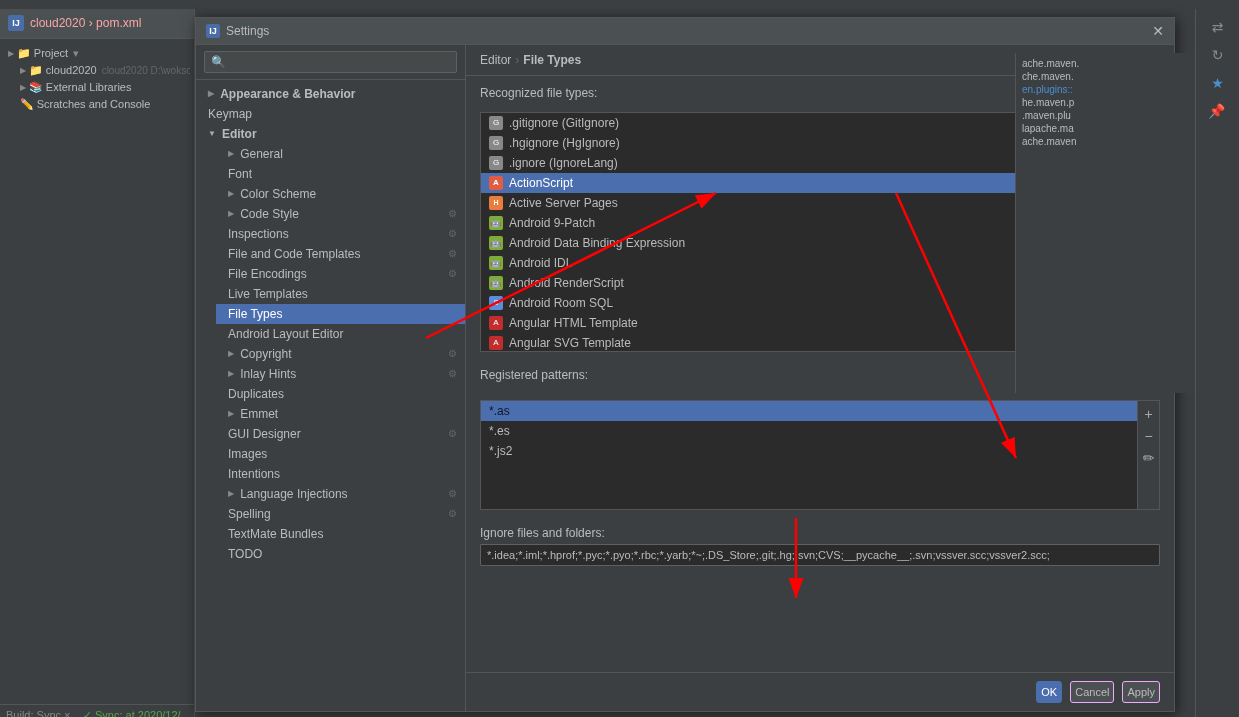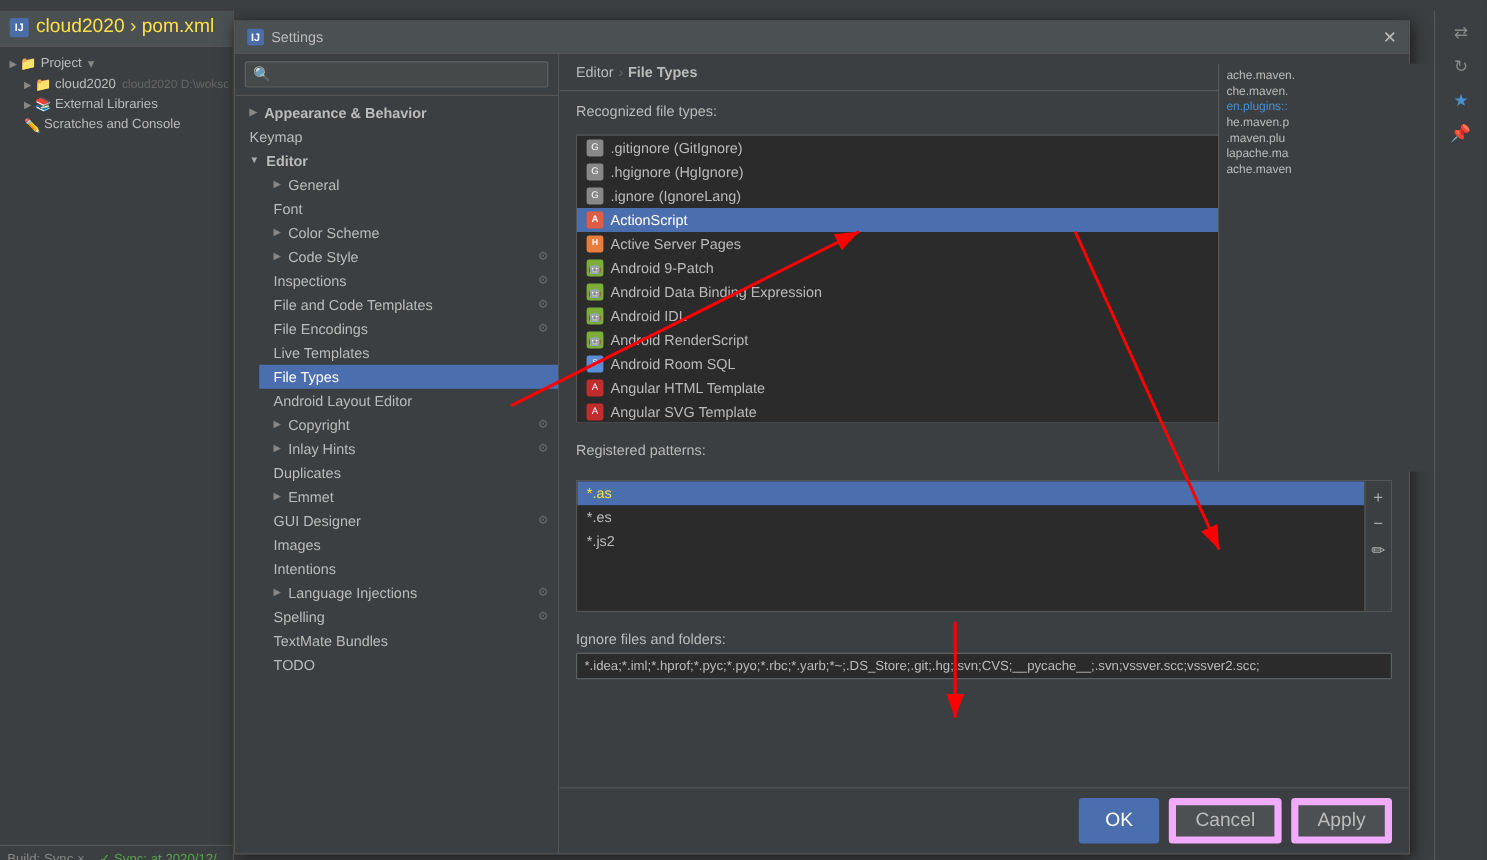--- a/index.html
+++ b/index.html
@@ -259,21 +259,21 @@
 
     .pattern-item {
       padding: 3px 8px;
       color: #bbb;
       font-size: 12px;
       cursor: pointer;
     }
 
     .pattern-item.selected {
       background: #4b6eaf;
-      color: #fde047;
+      color: #0f172a;
     }
 
     .ignore-input {
       width: 100%;
       background: #2b2b2b;
       border: 1px solid #5c6164;
       color: #bbb;
       padding: 4px 6px;
       font-size: 11px;
       border-radius: 1px;
@@ -285,25 +285,25 @@
       display: flex;
       justify-content: flex-end;
       align-items: center;
       gap: 8px;
       padding: 8px 14px;
       border-top: 1px solid #555;
       flex-shrink: 0;
     }
 
     .btn {
-      padding: 4px 16px;
+      padding: 4px 4px;
       border-radius: 3px;
-      font-size: 16px;
-      cursor: pointer;
-      border: 6px solid #f0abfc;
+      font-size: 11px;
+      cursor: pointer;
+      border: 1px solid #f0abfc;
       background: #4c5052;
       color: #bbb;
     }
 
     .btn.primary {
       background: #4b6eaf;
       color: #fff;
       border-color: #4b6eaf;
     }
 
@@ -348,22 +348,22 @@
       border-radius: 2px;
       color: white;
       font-size: 9px;
       font-weight: bold;
       display: flex;
       align-items: center;
       justify-content: center;
     }
 
     .ide-top-text {
-      color: #fde047;
-      font-size: 16px;
+      color: #fca5a5;
+      font-size: 12px;
     }
 
     .ide-tree {
       flex: 1;
       overflow: hidden;
       padding: 6px 4px;
     }
 
     .tree-item {
       padding: 2px 4px;

